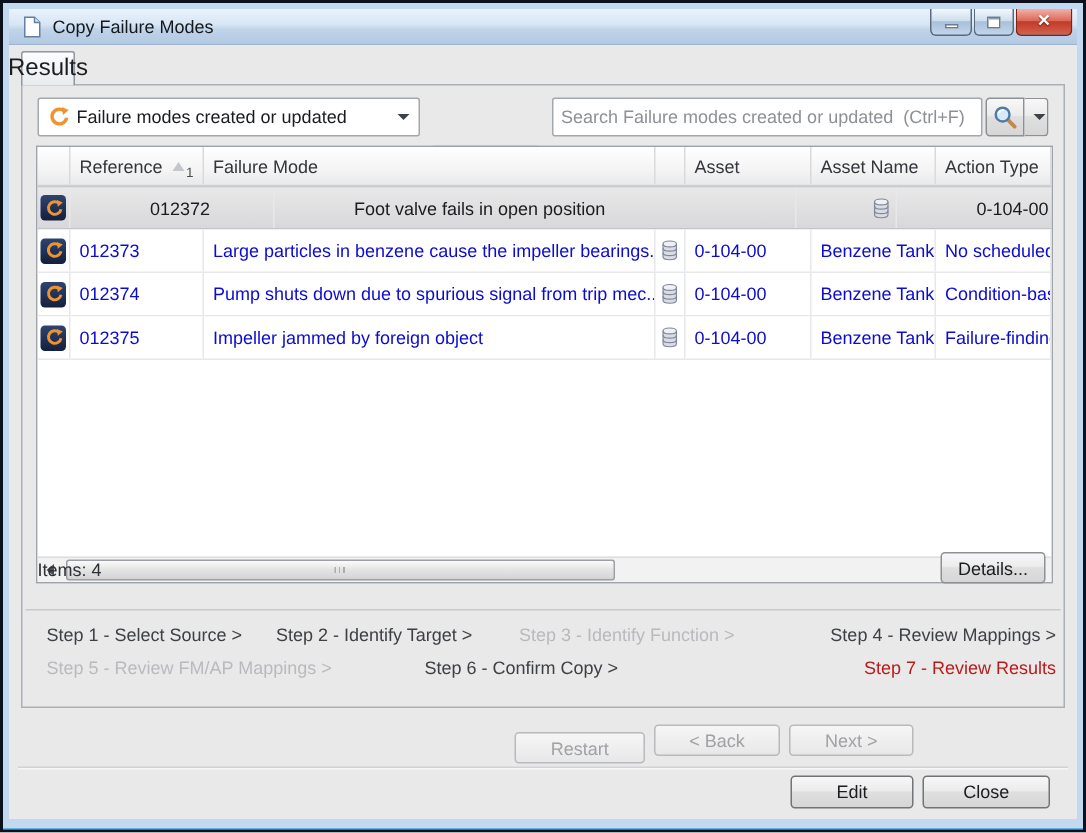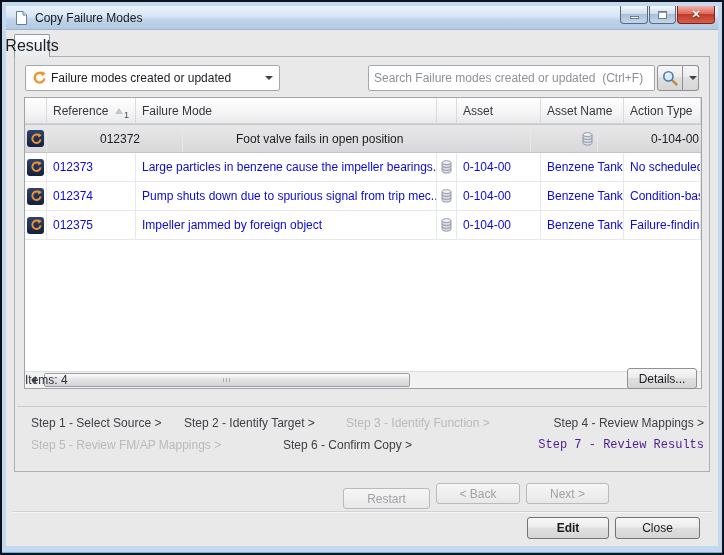--- a/index.html
+++ b/index.html
@@ -92,33 +92,33 @@
     background:repeating-linear-gradient(90deg,#a9adb2 0 1px,transparent 1px 3px); }
 
   
   .items-label { position:absolute; left:10px; top:316px; font-size:12px; color:#2d3034; }
   .details-btn { position:absolute; right:12px; top:311px; width:70px; height:21px; }
   .sep { position:absolute; left:2px; right:2px; top:349px; border-top:1px solid #c7c9cb; }
   .steps { position:absolute; left:0; right:0; top:350px; height:64px; font-size:12px; }
   .step { position:absolute; white-space:nowrap; }
   .step.on  { color:#3d4045; }
   .step.off { color:#b9babe; }
-  .step.cur { color:#4c1d95;font-family:Liberation Mono, monospace; }
+  .step.cur { color:#b91c1c; }
   .s1 { left:16px; top:9px; }  .s2 { left:169px; top:9px; }  .s3 { left:331px; top:9px; }
   .s4 { right:5px; top:9px; }  .s5 { left:16px; top:31px; }  .s6 { left:268px; top:31px; }
   .s7 { right:5px; top:31px; }
 
   
   .btn.disabled { color:#9fa1a5; border-color:#b9babd; background:linear-gradient(#f6f6f6,#efefef 50%,#e7e7e8); }
   .restart-btn { position:absolute; left:337px; top:458px; width:87px; height:21px; }
   .back-btn    { position:absolute; left:430px; top:453px; width:84px; height:21px; }
   .next-btn    { position:absolute; left:520px; top:453px; width:83px; height:21px; }
   .divider { position:absolute; left:6px; right:6px; top:481px; border-top:1px solid #d0d2d4;
     border-bottom:1px solid #f7f7f8; }
-  .edit-btn  { position:absolute; left:521px; top:487px; width:82px; height:22px; border-color:#707377;font-weight:bold; }
+  .edit-btn  { position:absolute; left:521px; top:487px; width:82px; height:22px; border-color:#707377; }
   .close-btn { position:absolute; left:609px; top:487px; width:85px; height:22px; border-color:#707377; }
 </style>
 </head>
 <body>
 
 <svg width="0" height="0" style="position:absolute">
   <defs>
     <symbol id="ic-sync" viewBox="0 0 16 16">
       <path d="M12.6 3.6 A5.6 5.6 0 1 0 14.2 8.6" fill="none" stroke="#f0922e" stroke-width="2.6"></path>
       <path d="M10.6 0.4 L15.8 2.6 L11.4 6.4 Z" fill="#f0922e"></path>

